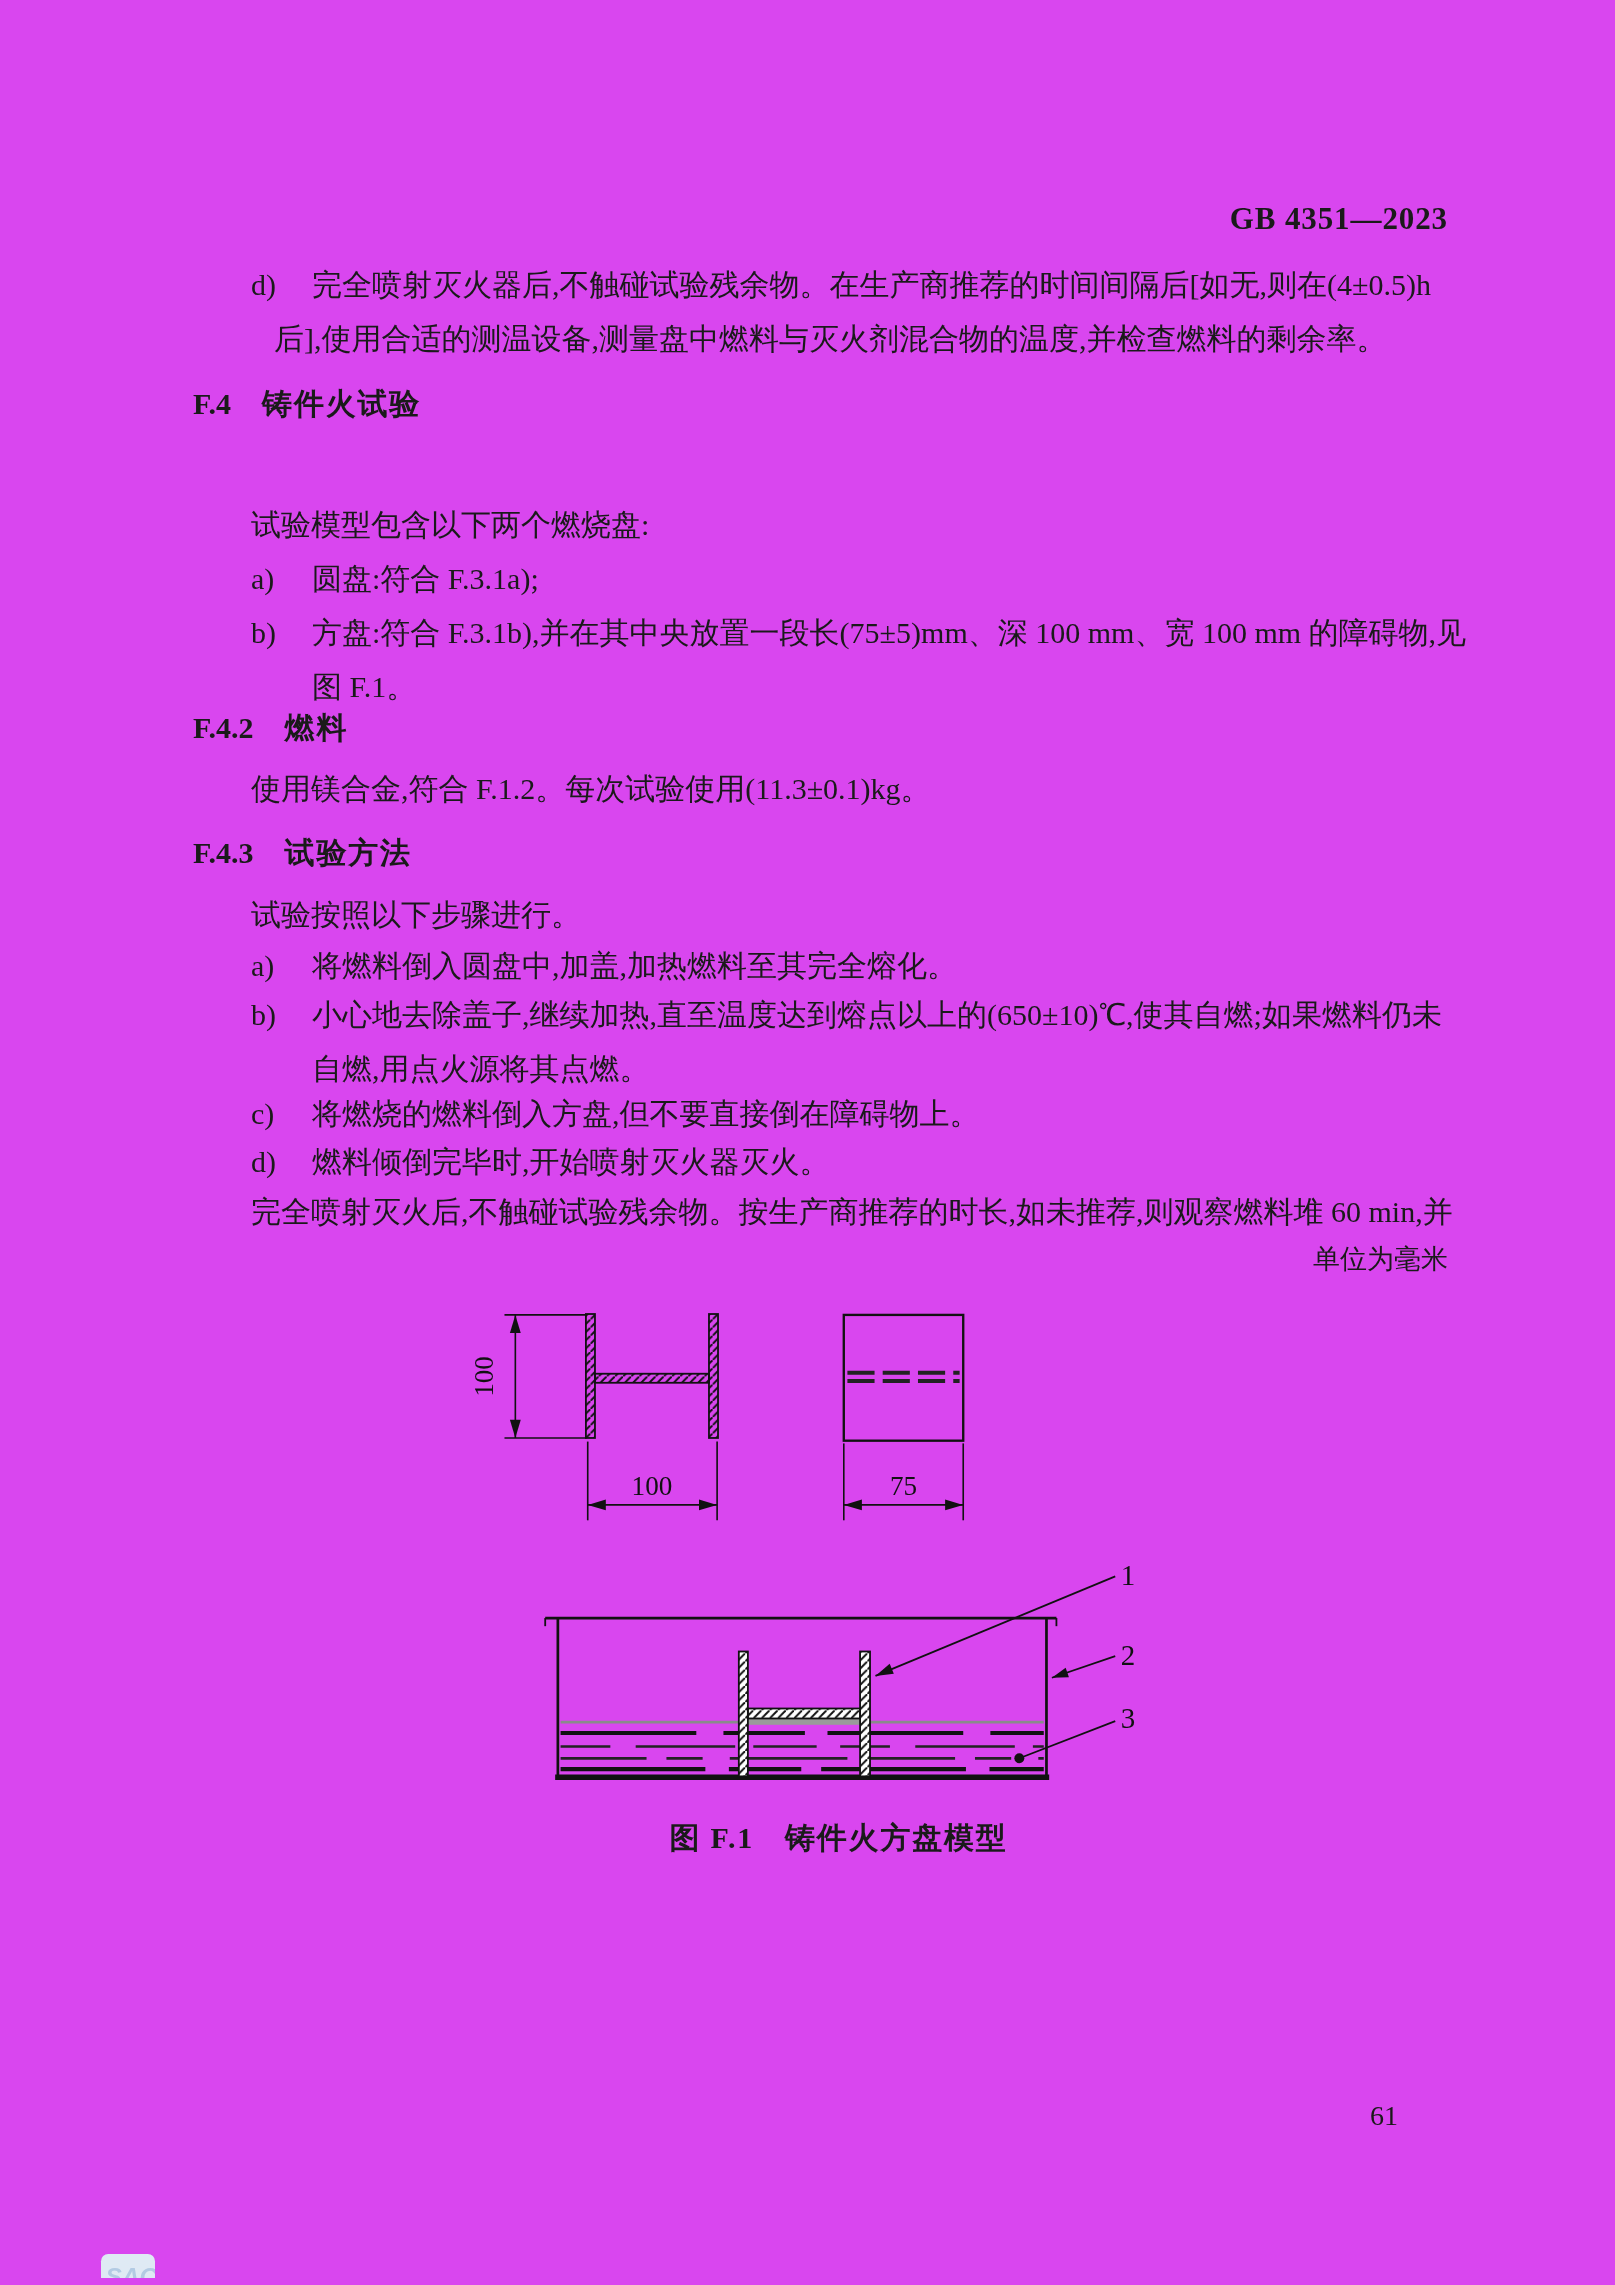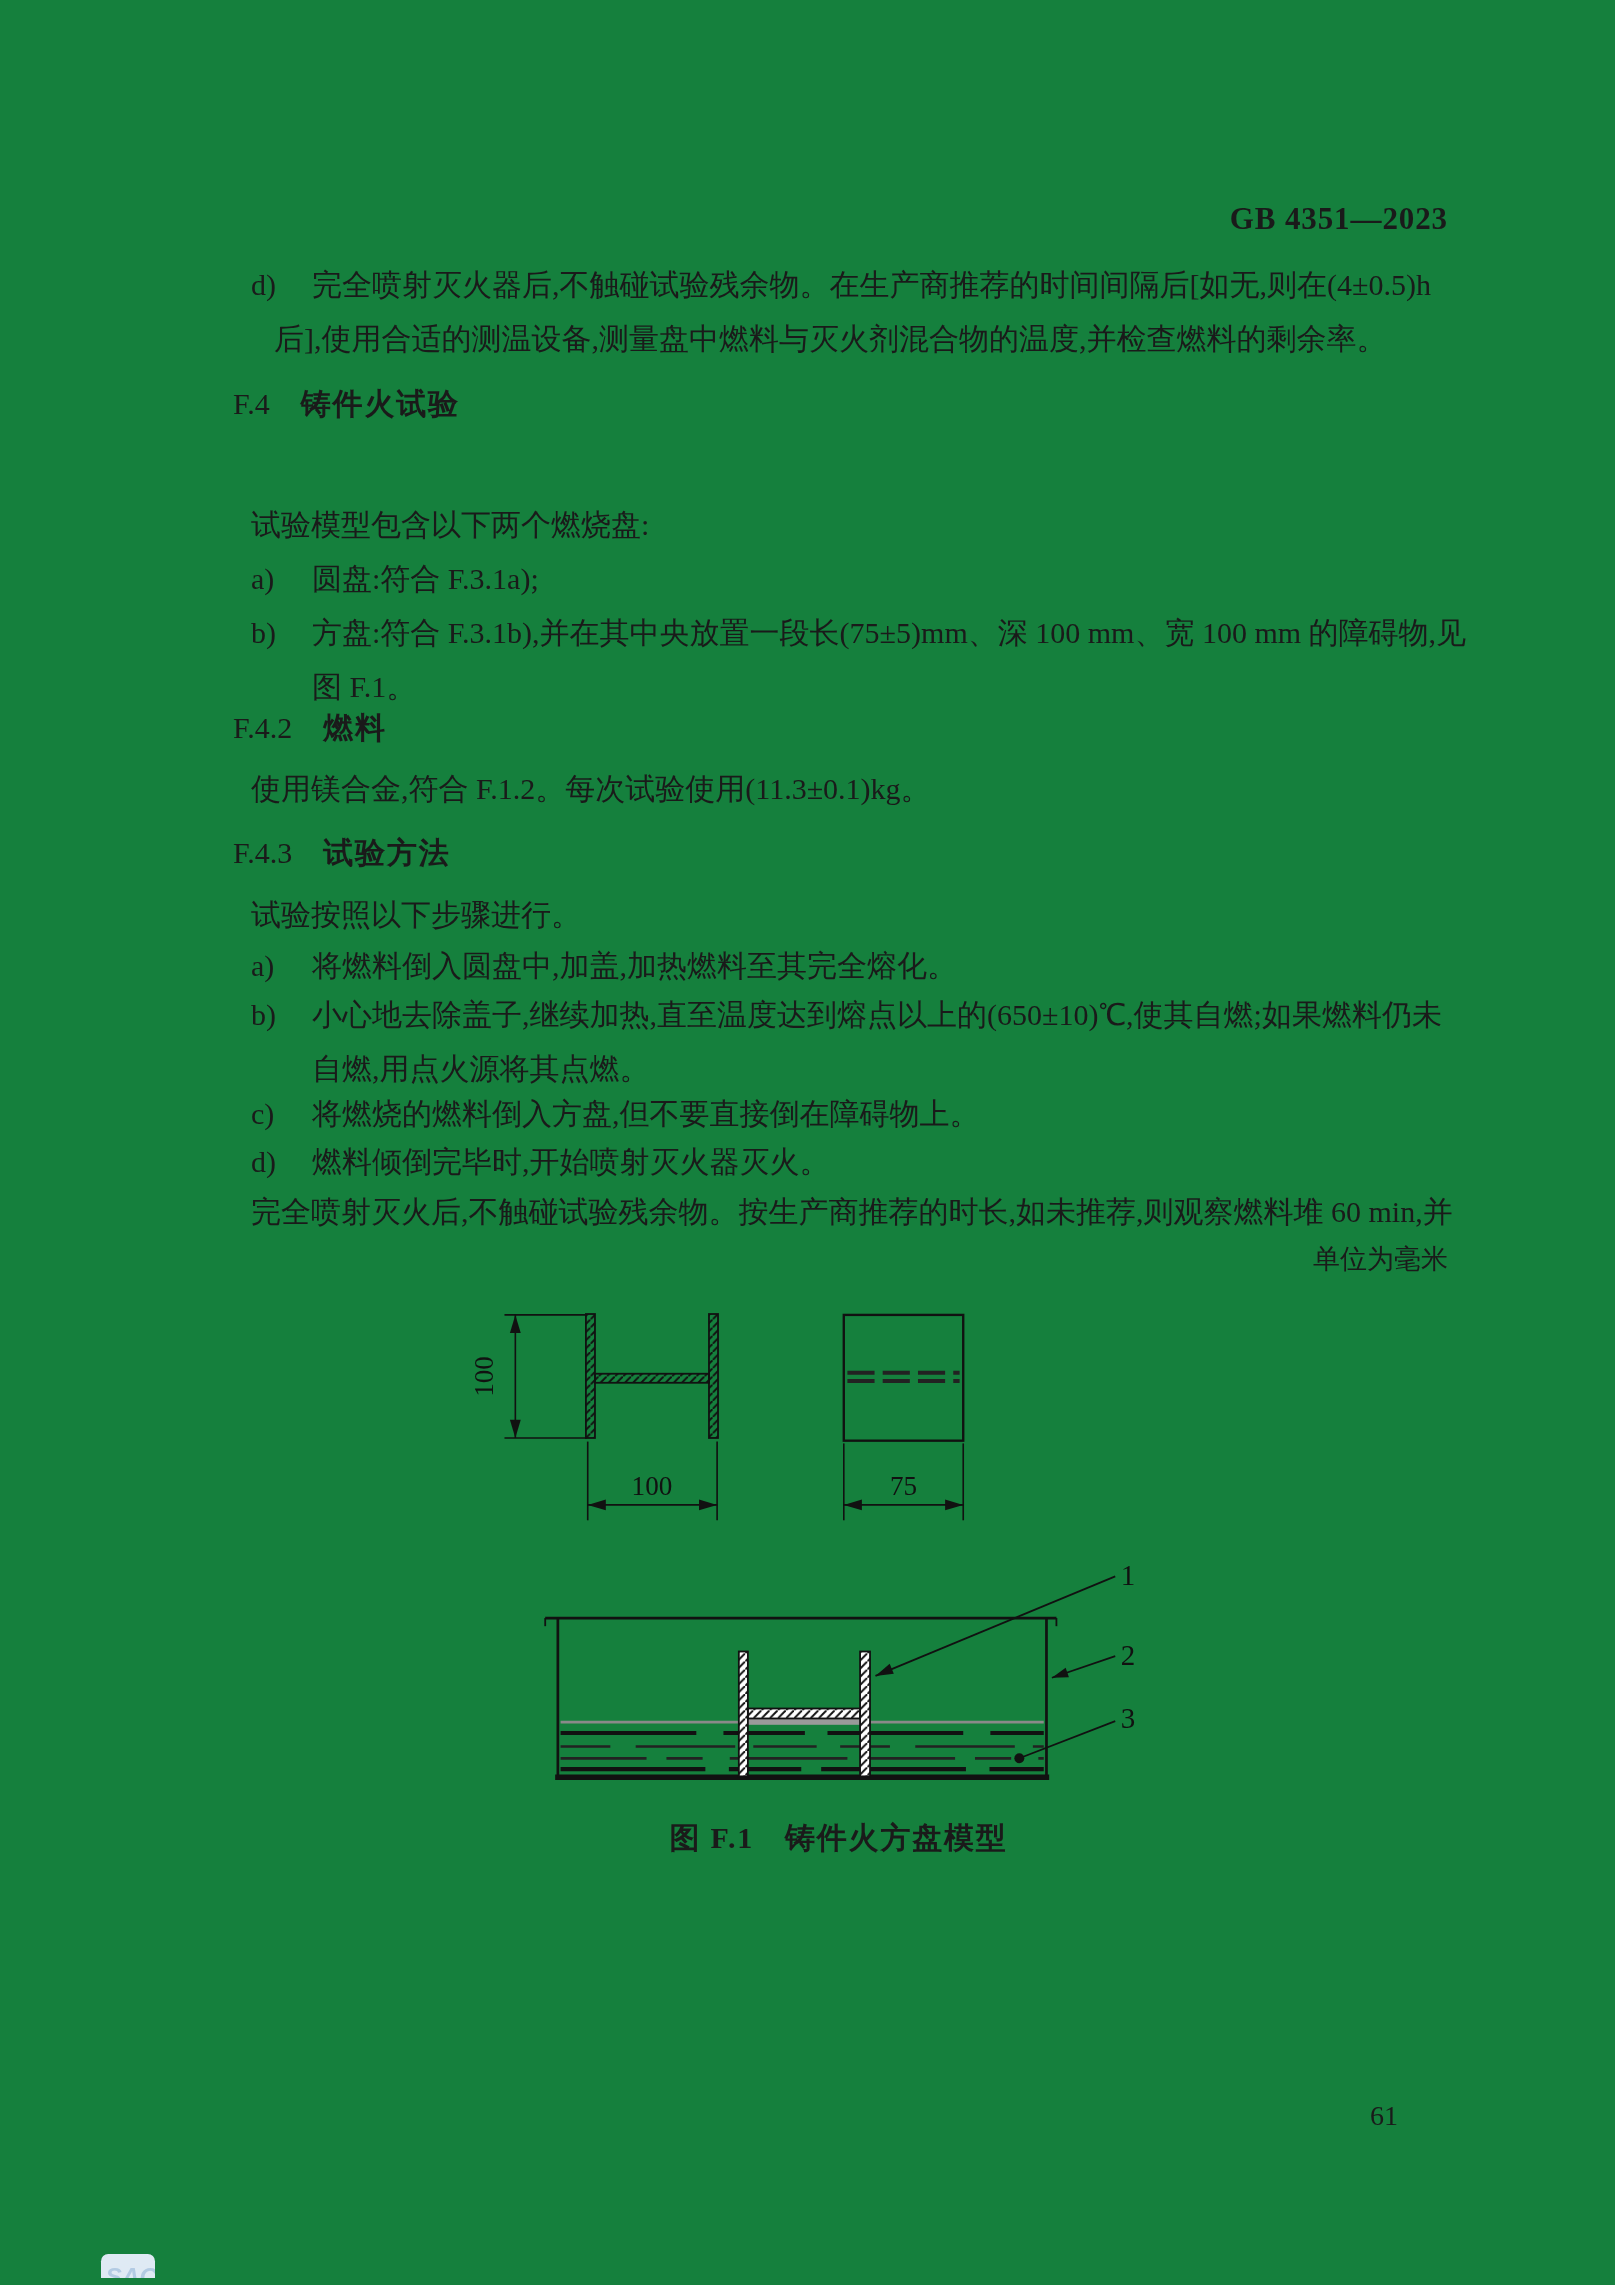--- a/index.html
+++ b/index.html
@@ -1,31 +1,31 @@
 <!DOCTYPE html>
 <html style="font-size:14.5px"><head>
 <meta charset="utf-8">
 <style>
   html,body{margin:0;padding:0;background:#e8e8e8;}
   .page{
     position:relative;
     width:1616px;height:2285px;
-    background:#15803d;
+    background:#d946ef;
     overflow:hidden;
     font-family:"Liberation Serif", serif;
     color:#1a1a1a;
   }
   .hdr{
     position:absolute;top:201px;left:193px;width:1255px;
     text-align:right;font-size:31px;font-weight:bold;
     letter-spacing:0.9px;
   }
   .blk{position:absolute;left:193px;width:1255px;font-size:30px;}
   .ln{height:54px;line-height:54px;white-space:nowrap;}
-  .h2 .num,.h3 .num{font-weight:normal;font-family:"Liberation Serif",serif;margin-left:40px;}
+  .h2 .num,.h3 .num{font-weight:bold;font-family:"Liberation Serif",serif;}
   .h2 .ttl,.h3 .ttl{font-weight:bold;font-family:"Liberation Sans",sans-serif;margin-left:31px;letter-spacing:1.8px;}
   .item{padding-left:119px;}
   .item .mk{position:absolute;left:58px;top:0;height:54px;line-height:54px;}
   .hang90{padding-left:81px;}
   .hang90 .mk{left:58px;}
   .ind64{text-indent:58px;}
   .units{
     position:absolute;top:1241px;left:193px;width:1255px;
     text-align:right;font-size:27px;
   }

